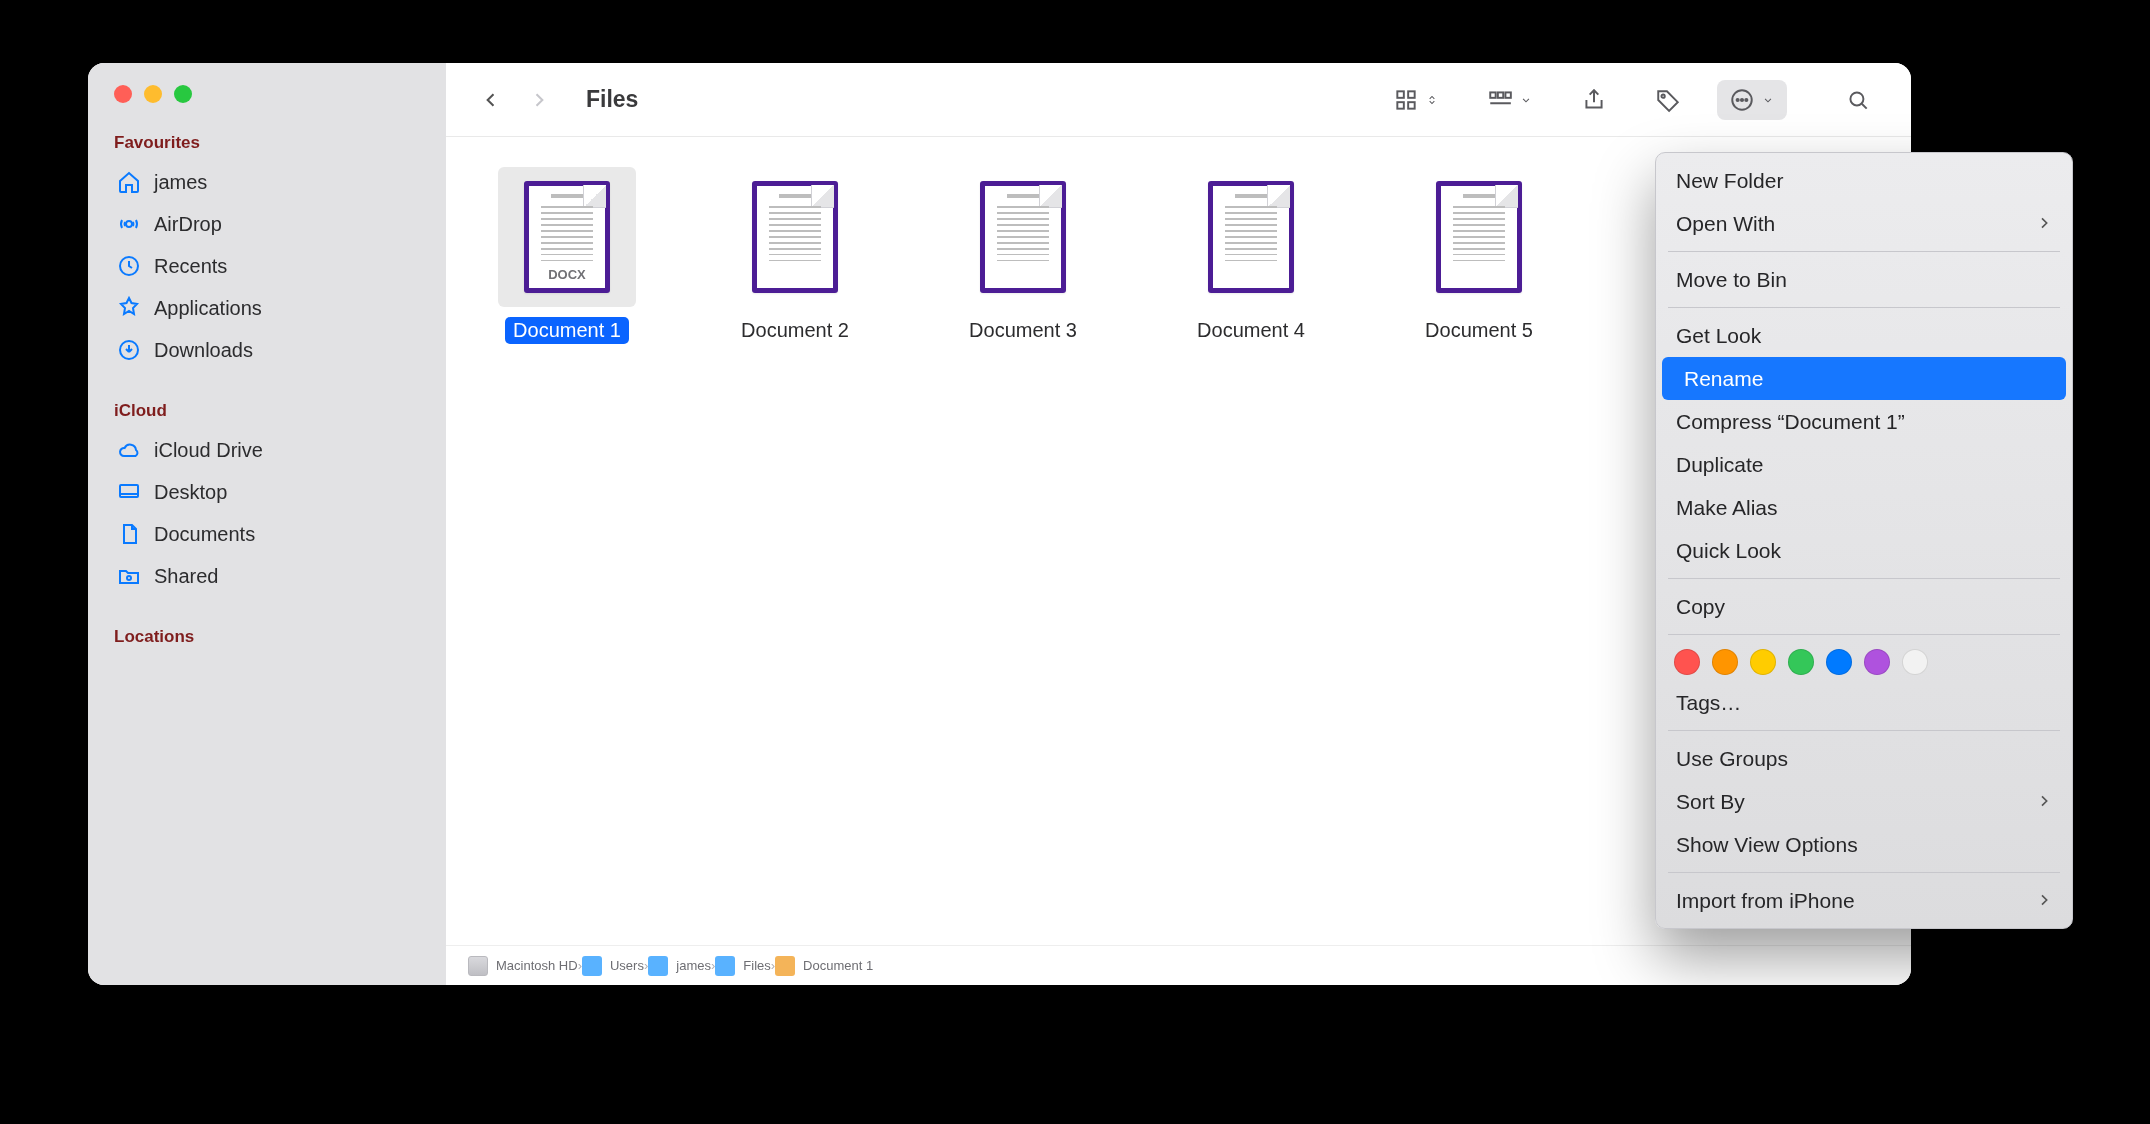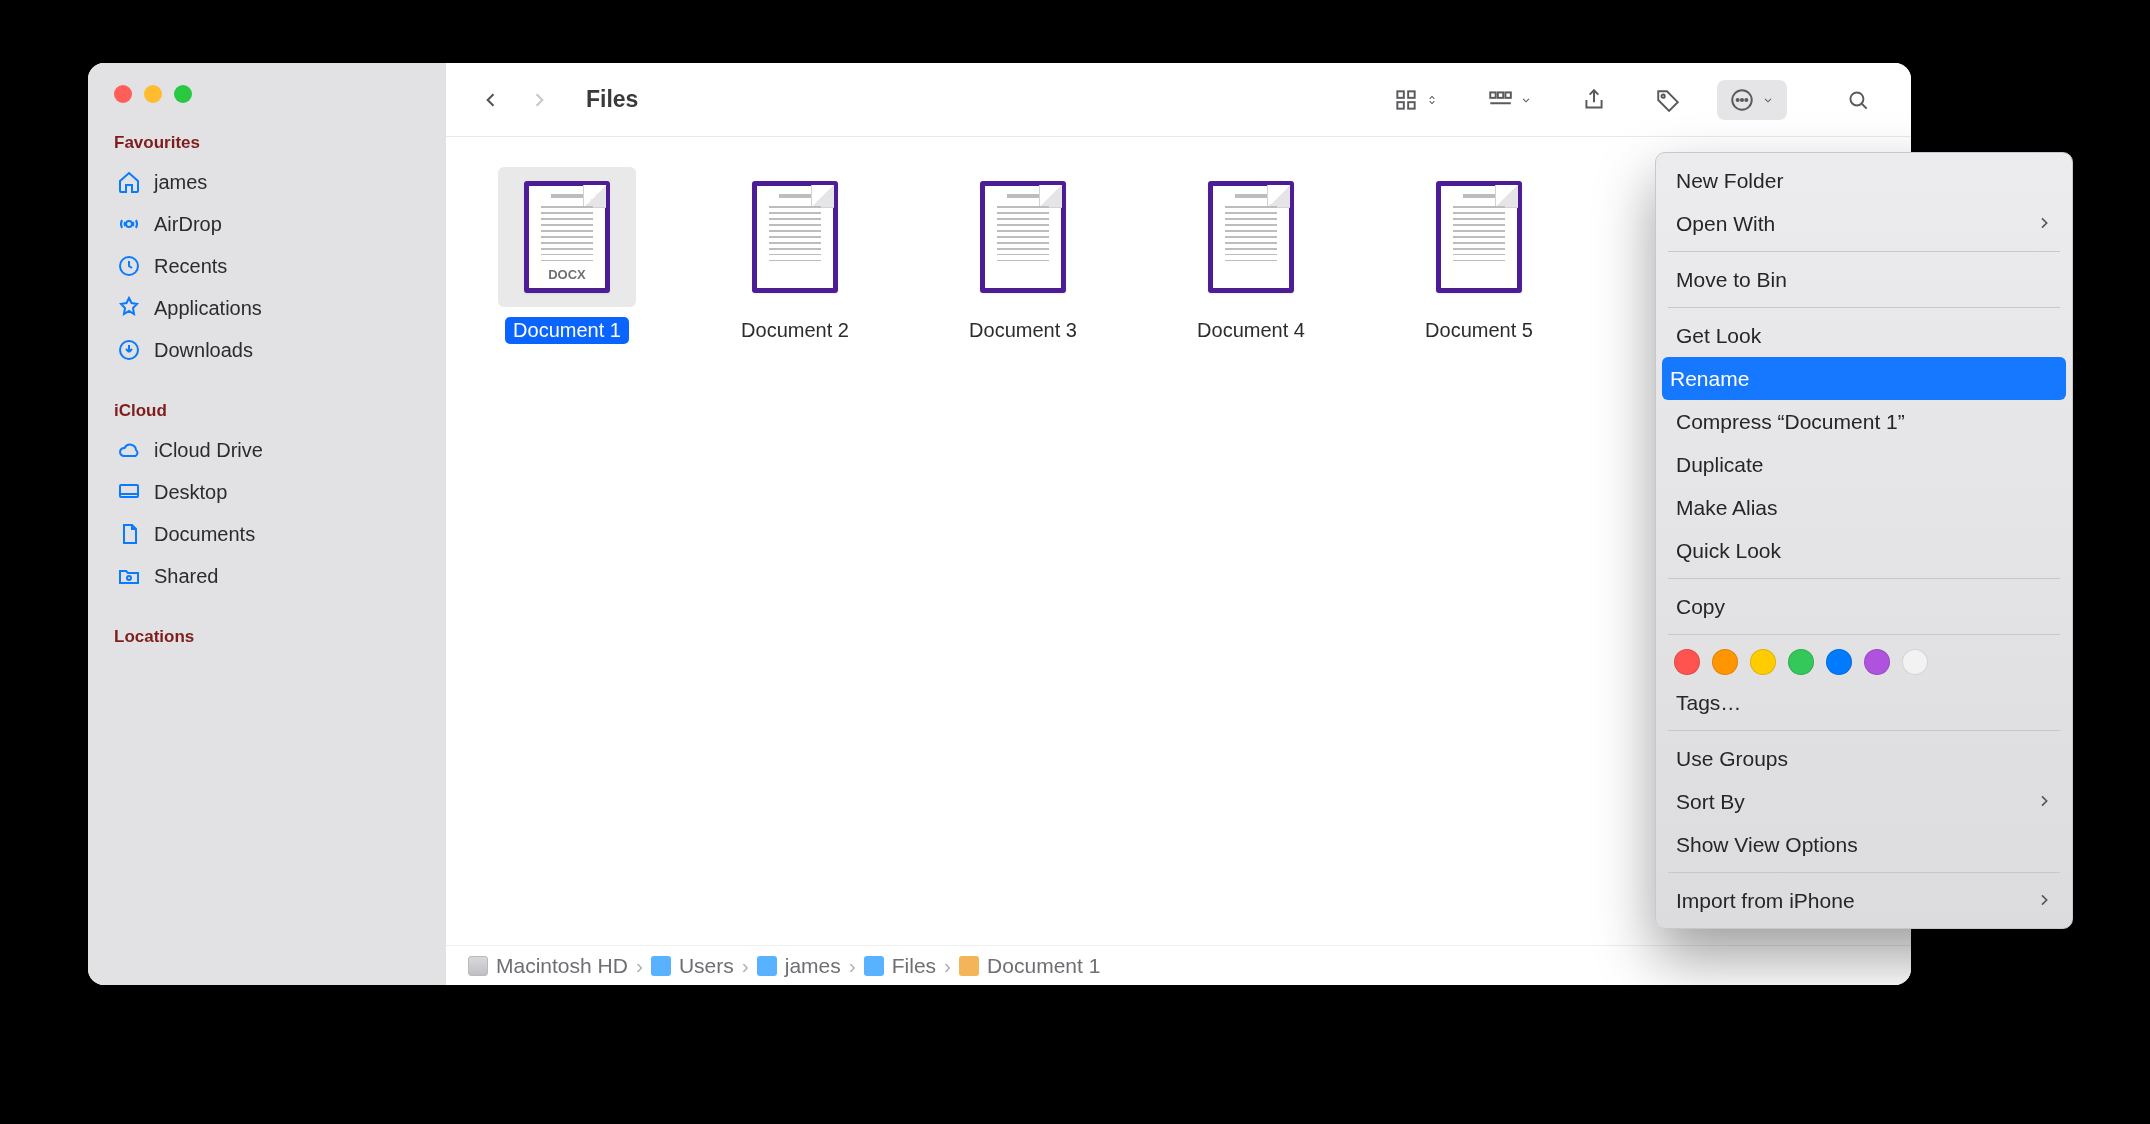--- a/index.html
+++ b/index.html
@@ -52,36 +52,36 @@
   .file .sheet .lines {
     position:absolute; left:12px; right:12px; top:20px; bottom:22px;
     background:repeating-linear-gradient(#bdbdbd 0 1.5px, transparent 1.5px 6px);
   }
   .file .sheet .hdr { position:absolute; top:8px; left:50%; transform:translateX(-50%); width:32px; height:4px; background:#bdbdbd; }
   .file .badge { position:absolute; bottom:6px; left:0; right:0; text-align:center; font-size:13px; font-weight:600; color:#717175; background:#fff; }
   .file .label { margin-top:10px; font-size:20px; color:#2c2c2e; padding:2px 8px; border-radius:5px; white-space:nowrap; }
   .file.selected .label { background:#0a64ff; color:#fff; }
 
   
-  .pathbar { height:40px; border-top:1px solid #eee; display:flex; align-items:center; gap:8px; padding:16px 22px; font-size:21px; color:#6e6e73; }
+  .pathbar { height:40px; border-top:1px solid #eee; display:flex; align-items:center; padding:16px 22px; font-size:13px; color:#6e6e73; }
   .pathbar .seg { display:flex; align-items:center; gap:8px; }
   .pathbar .chev { color:#b0b0b4; }
   .mini-ico { width:20px; height:20px; display:inline-block; border-radius:3px; }
   .mi-disk  { background:linear-gradient(#d9d9dd,#bfbfc4); border:1px solid #b9b9be; }
   .mi-folder{ background:#59b2ff; }
   .mi-doc   { background:#f4b459; }
 
   
   .menu {
     position:absolute; left:1655px; top:152px; width:418px;
     background:linear-gradient(180deg,#ececee,#dcdcde); border:1px solid #c7c7cc; border-radius:10px;
     box-shadow:0 28px 60px rgba(0,0,0,.38); padding:6px 0;
   }
   .menu .mi { height:43px; padding:0 20px; display:flex; align-items:center; justify-content:space-between; font-size:21px; color:#262628; }
-  .menu .mi.highlight { background:#1677ff; color:#fff; margin:0 6px; border-radius:6px; padding:0 8px; }
+  .menu .mi.highlight { background:#1677ff; color:#fff; margin:0 6px; border-radius:6px; padding:0 22px; }
   .menu .sep { height:1px; background:#c7c7cc; margin:6px 12px; }
   .menu .chev { width:16px; height:16px; }
   .menu .tags-row { display:flex; gap:12px; padding:8px 18px 6px; }
   .menu .tag-dot { width:26px; height:26px; border-radius:50%; border:1px solid rgba(0,0,0,.12); }
   .dot-red{background:#ff534f}.dot-orange{background:#ff9500}.dot-yellow{background:#ffcc00}.dot-green{background:#34c759}.dot-blue{background:#007aff}.dot-purple{background:#af52de}.dot-none{background:#f2f2f2;border:2px solid #b0b0b4}
 </style>
 </head>
 <body>
 
 <div class="window">

